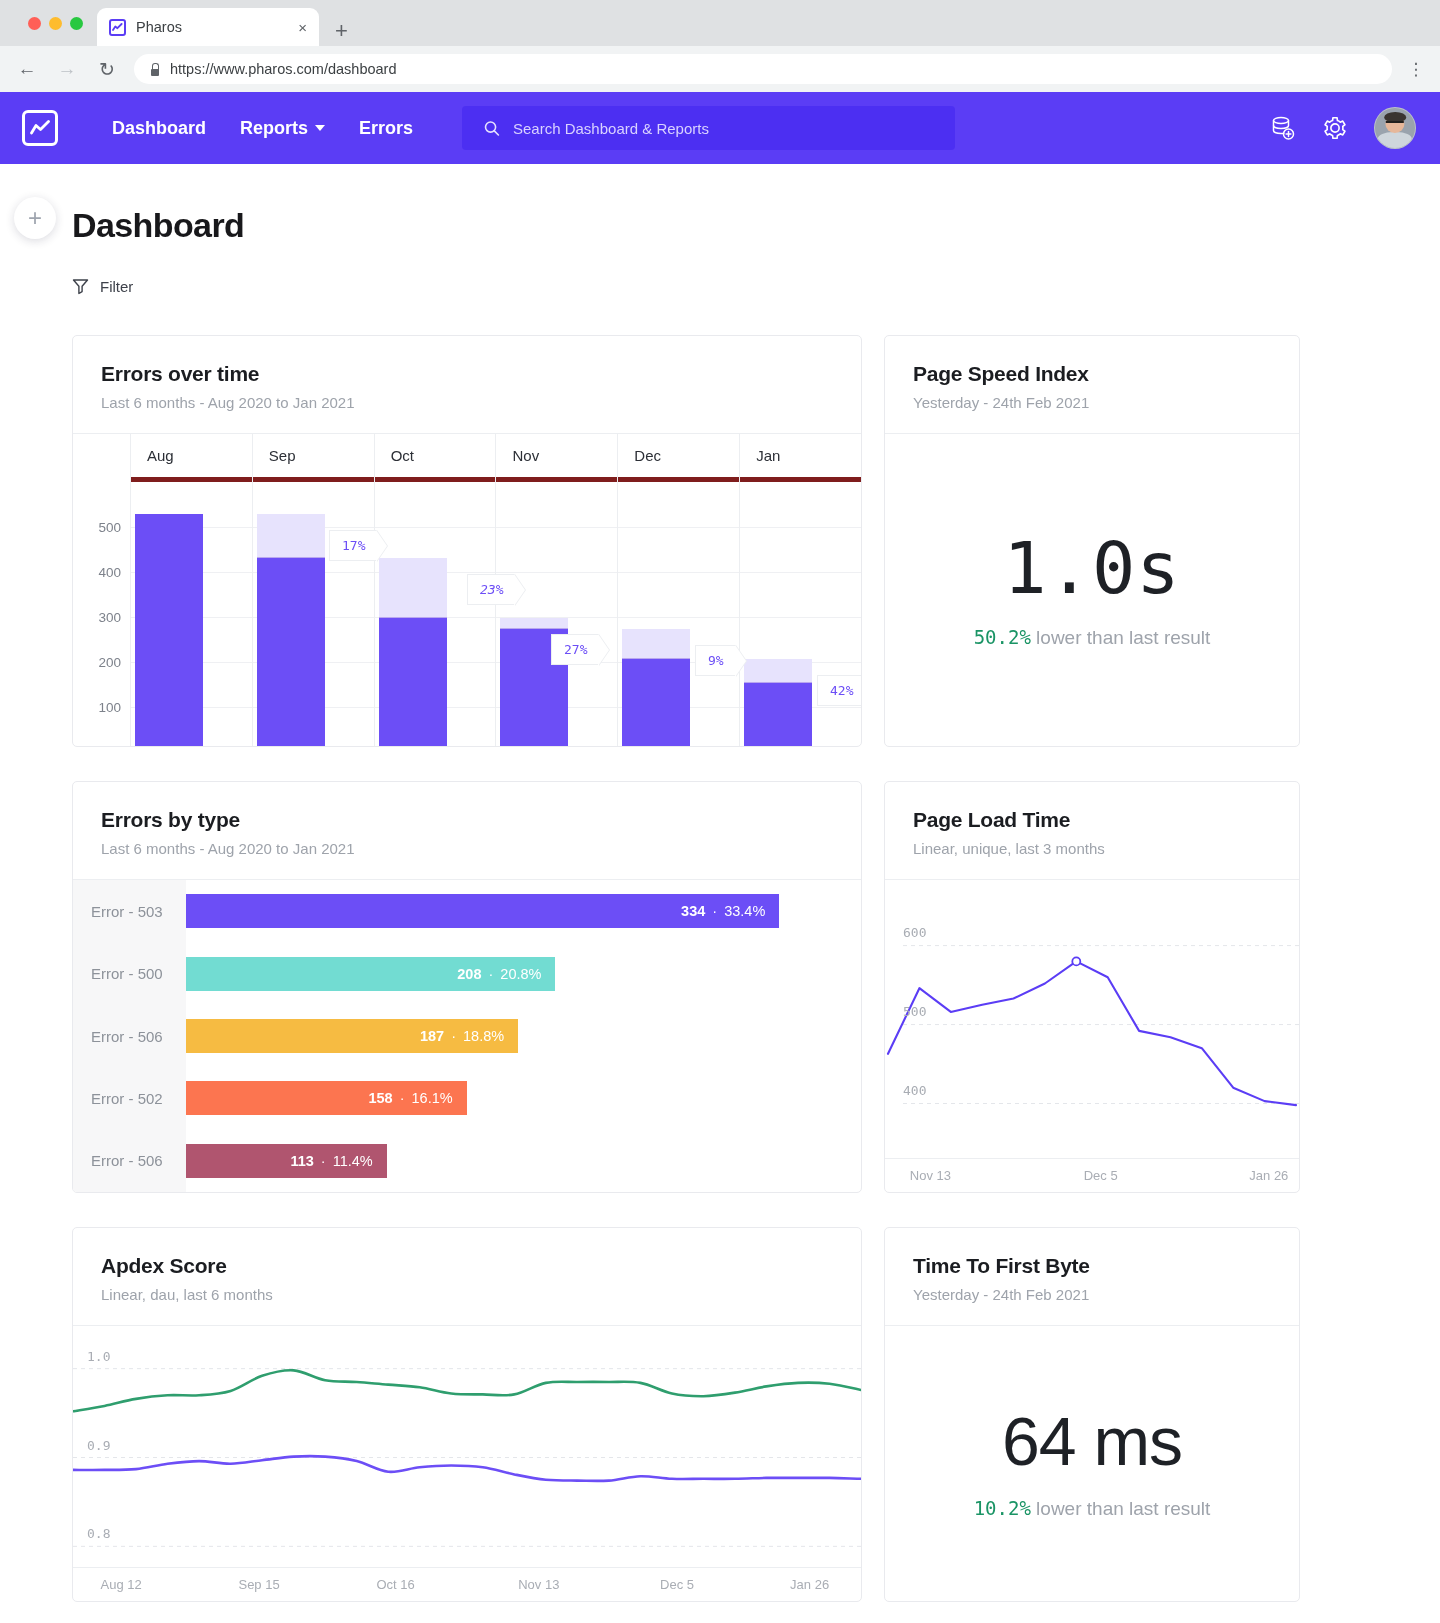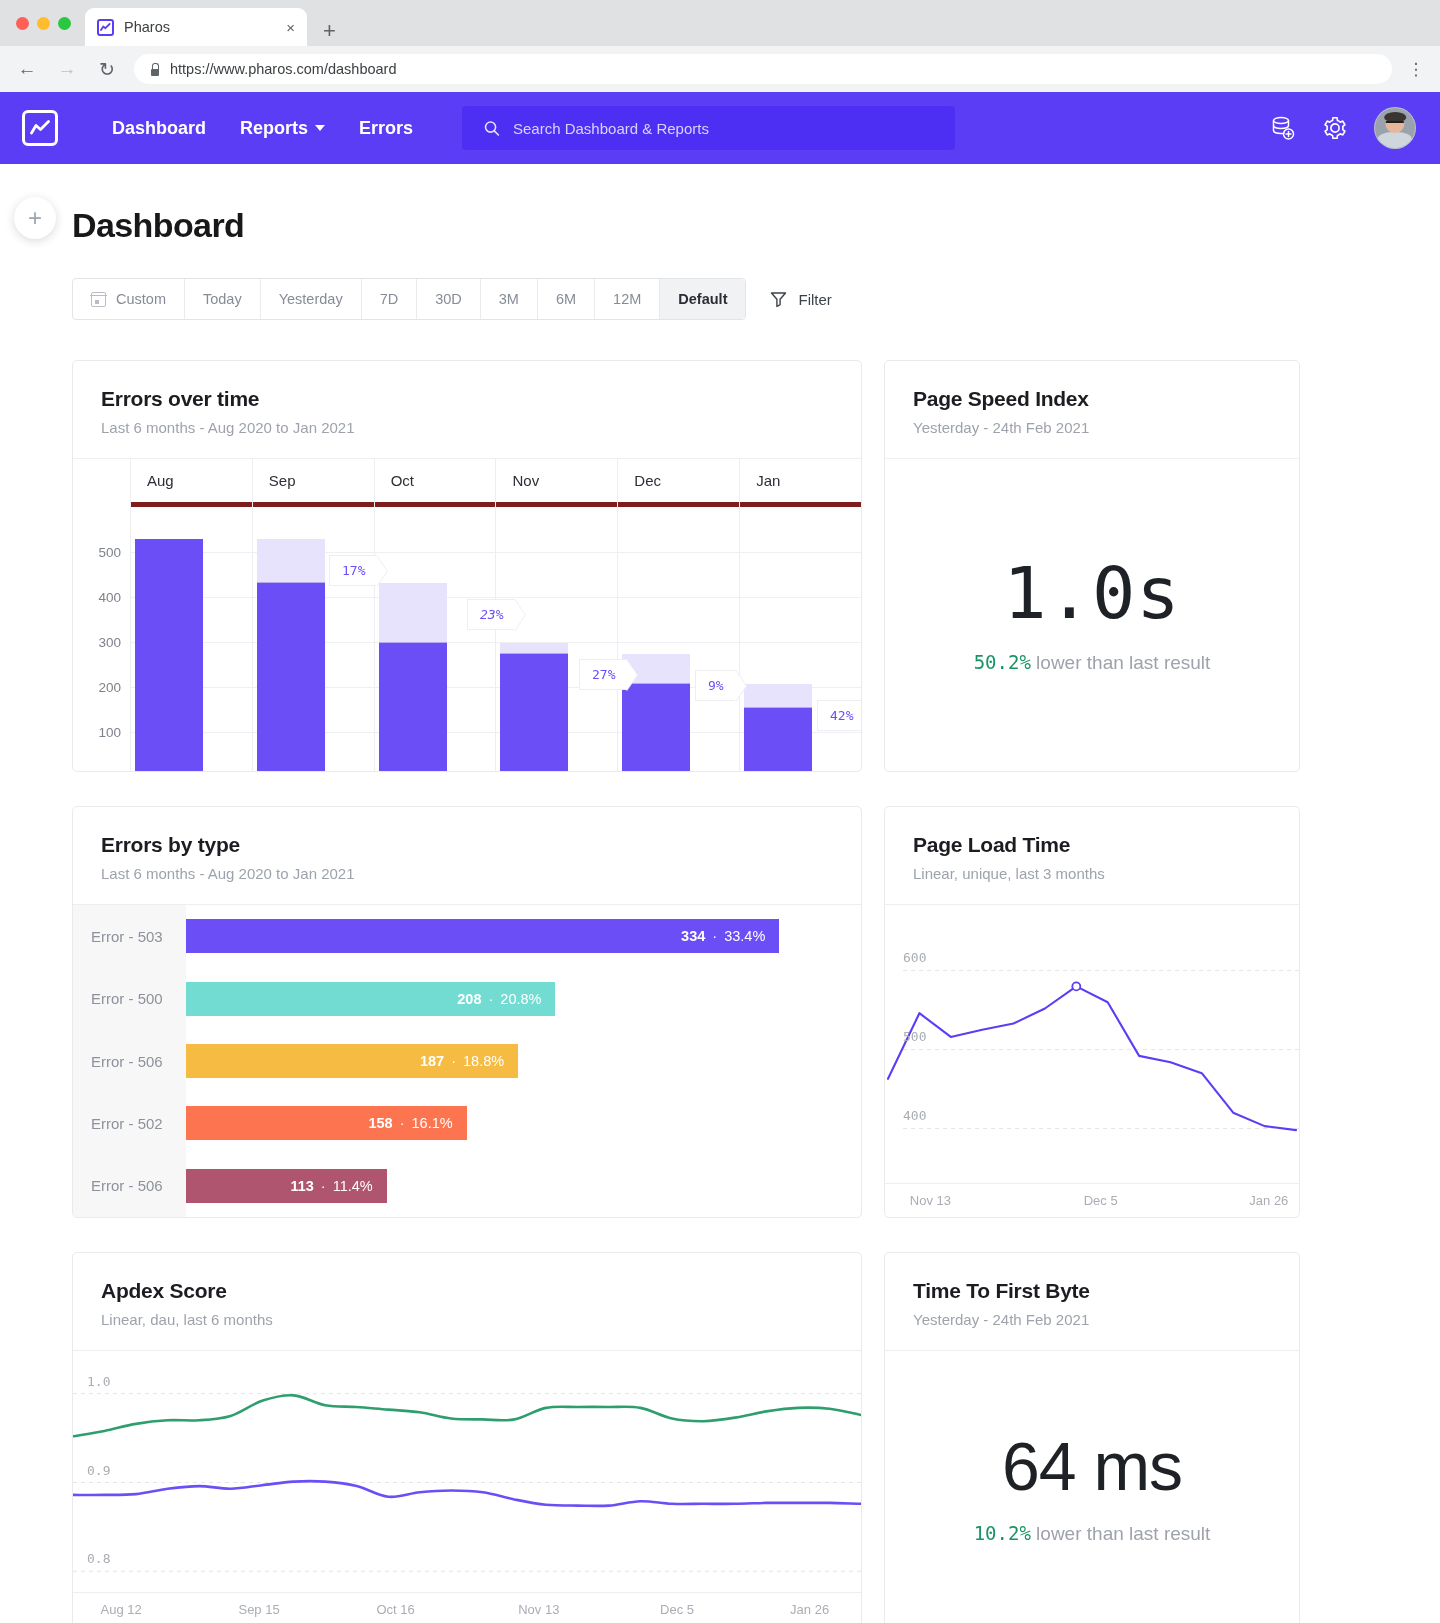--- a/index.html
+++ b/index.html
@@ -8,21 +8,21 @@
     height: 1623px;
     background: #ffffff;
     font-family: "Liberation Sans", sans-serif;
     -webkit-font-smoothing: antialiased;
   }
   .mono { font-family: "DejaVu Sans Mono", monospace; }
 
   
   .browser-chrome { width: 1440px; background: #dfe1e3; }
   .tabstrip {
-    height: 46px; display: flex; align-items: flex-end; padding-left: 12px;
+    height: 46px; display: flex; align-items: flex-end; padding-left: 24px;
     position: relative;
   }
   .traffic { display: flex; gap: 8px; align-items: center; height: 46px; padding: 0 14px 0 4px; }
   .dot { width: 13px; height: 13px; border-radius: 50%; }
   .dot.red { background: #ff5f57; }
   .dot.yellow { background: #febc2e; }
   .dot.green { background: #28c840; }
   .tab {
     display: flex; align-items: center; gap: 10px;
     background: #fff; border-radius: 9px 9px 0 0;
@@ -307,34 +307,20 @@
 
 <div class="page">
   <div class="left-rail">
     <div class="add-fab">+</div>
   </div>
 
   <div class="content">
     <h1 class="page-title">Dashboard</h1>
 
     <div class="toolrow">
-      <div class="rangebar">
-        <div class="seg">
-          <span class="cal-icon"></span>
-          <span>Custom</span>
-        </div>
-        <div class="seg">Today</div>
-        <div class="seg">Yesterday</div>
-        <div class="seg">7D</div>
-        <div class="seg">30D</div>
-        <div class="seg">3M</div>
-        <div class="seg">6M</div>
-        <div class="seg">12M</div>
-        <div class="seg active">Default</div>
-      </div>
       <div class="filter-btn">
         <svg width="17" height="17" viewBox="0 0 17 17">
             <path d="M1.5 2h14l-5.4 6.3v5.3l-3.2 1.9V8.3z" fill="none" stroke="#3d414a" stroke-width="1.4" stroke-linejoin="round"></path>
           </svg>
         <span>Filter</span>
       </div>
     </div>
 
     <div class="grid">
 
@@ -425,21 +411,21 @@
                     <div class="gridline" style="top: 90px;"></div>
                     <div class="gridline" style="top: 45px;"></div>
                     <div class="ghost" style="bottom: 63px; height: 24.3px;"></div>
                     <div class="ghost-line" style="bottom: 63px;"></div>
                     <div class="bar" style="height: 63px;"></div>
                   </div>
                 </div>
               </div>
           <div class="pct-badge" style="left: 198px; top: 96.25px;">17%</div>
               <div class="pct-badge" style="left: 336px; top: 139.9px; font-style: italic;">23%</div>
-              <div class="pct-badge" style="left: 448px; top: 199.75px;">27%</div>
+              <div class="pct-badge" style="left: 420px; top: 199.75px;">27%</div>
               <div class="pct-badge" style="left: 564px; top: 211.45px;">9%</div>
               <div class="pct-badge" style="left: 686px; top: 240.7px;">42%</div>
             </div>
         </div>
       </div>
 
       <div class="card stat">
         <div class="card-head">
           <div class="card-title">Page Speed Index</div>
           <div class="card-sub">Yesterday - 24th Feb 2021</div>

